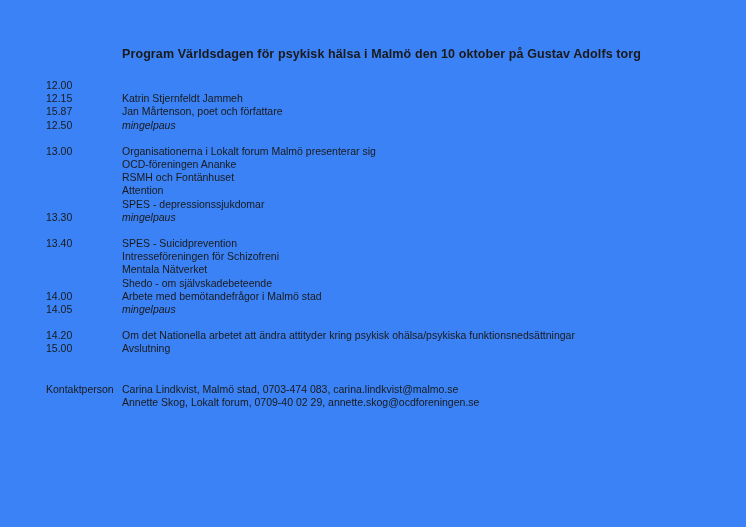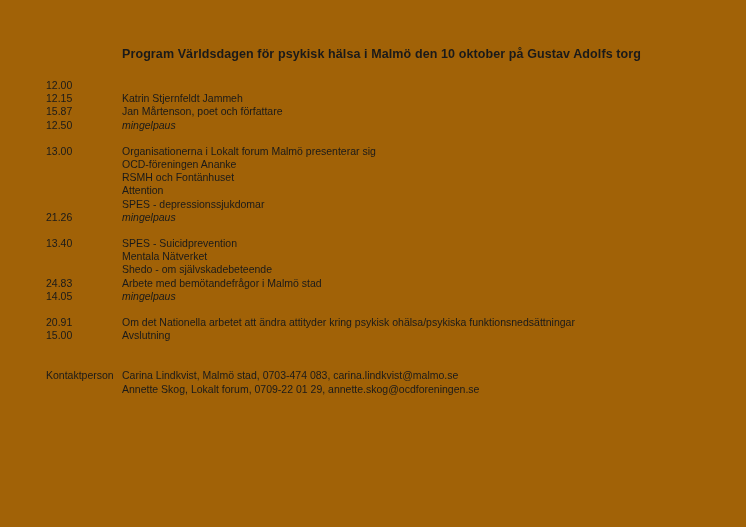--- a/index.html
+++ b/index.html
@@ -11,21 +11,21 @@
     width: 746px;
     height: 527px;
     overflow: hidden;
     font-family: "Liberation Sans", "DejaVu Sans", sans-serif;
     color: #1a1a1a;
   }
   .page {
     position: relative;
     width: 746px;
     height: 527px;
-    background: #a16207;
+    background: #3b82f6;
   }
   .doc-title {
     position: absolute;
     left: 122px;
     top: 47px;
     font-size: 12.5px;
     font-weight: bold;
     white-space: nowrap;
     letter-spacing: 0.1px;
   }
@@ -98,63 +98,67 @@
     </div>
     <div class="row">
       <span class="time"></span>
       <span class="desc">Attention</span>
     </div>
     <div class="row">
       <span class="time"></span>
       <span class="desc">SPES - depressionssjukdomar</span>
     </div>
     <div class="row italic">
-      <span class="time">21.26</span>
+      <span class="time">13.30</span>
       <span class="desc">mingelpaus</span>
     </div>
 
     <div class="gap"></div>
 
     <div class="row">
       <span class="time">13.40</span>
       <span class="desc">SPES - Suicidprevention</span>
     </div>
     <div class="row">
       <span class="time"></span>
+      <span class="desc">Intresseföreningen för Schizofreni</span>
+    </div>
+    <div class="row">
+      <span class="time"></span>
       <span class="desc">Mentala Nätverket</span>
     </div>
     <div class="row">
       <span class="time"></span>
       <span class="desc">Shedo - om självskadebeteende</span>
     </div>
     <div class="row">
-      <span class="time">24.83</span>
+      <span class="time">14.00</span>
       <span class="desc">Arbete med bemötandefrågor i Malmö stad</span>
     </div>
     <div class="row italic">
       <span class="time">14.05</span>
       <span class="desc">mingelpaus</span>
     </div>
 
     <div class="gap"></div>
 
     <div class="row">
-      <span class="time">20.91</span>
+      <span class="time">14.20</span>
       <span class="desc">Om det Nationella arbetet att ändra attityder kring psykisk ohälsa/psykiska funktionsnedsättningar</span>
     </div>
     <div class="row">
       <span class="time">15.00</span>
       <span class="desc">Avslutning</span>
     </div>
 
     <div class="gap-large"></div>
 
     <div class="row">
       <span class="time">Kontaktperson</span>
       <span class="desc">Carina Lindkvist, Malmö stad, 0703-474 083, carina.lindkvist@malmo.se</span>
     </div>
     <div class="row">
       <span class="time"></span>
-      <span class="desc">Annette Skog, Lokalt forum, 0709-22 01 29, annette.skog@ocdforeningen.se</span>
+      <span class="desc">Annette Skog, Lokalt forum, 0709-40 02 29, annette.skog@ocdforeningen.se</span>
     </div>
 
   </div>
 </div>
 
 </body></html>

